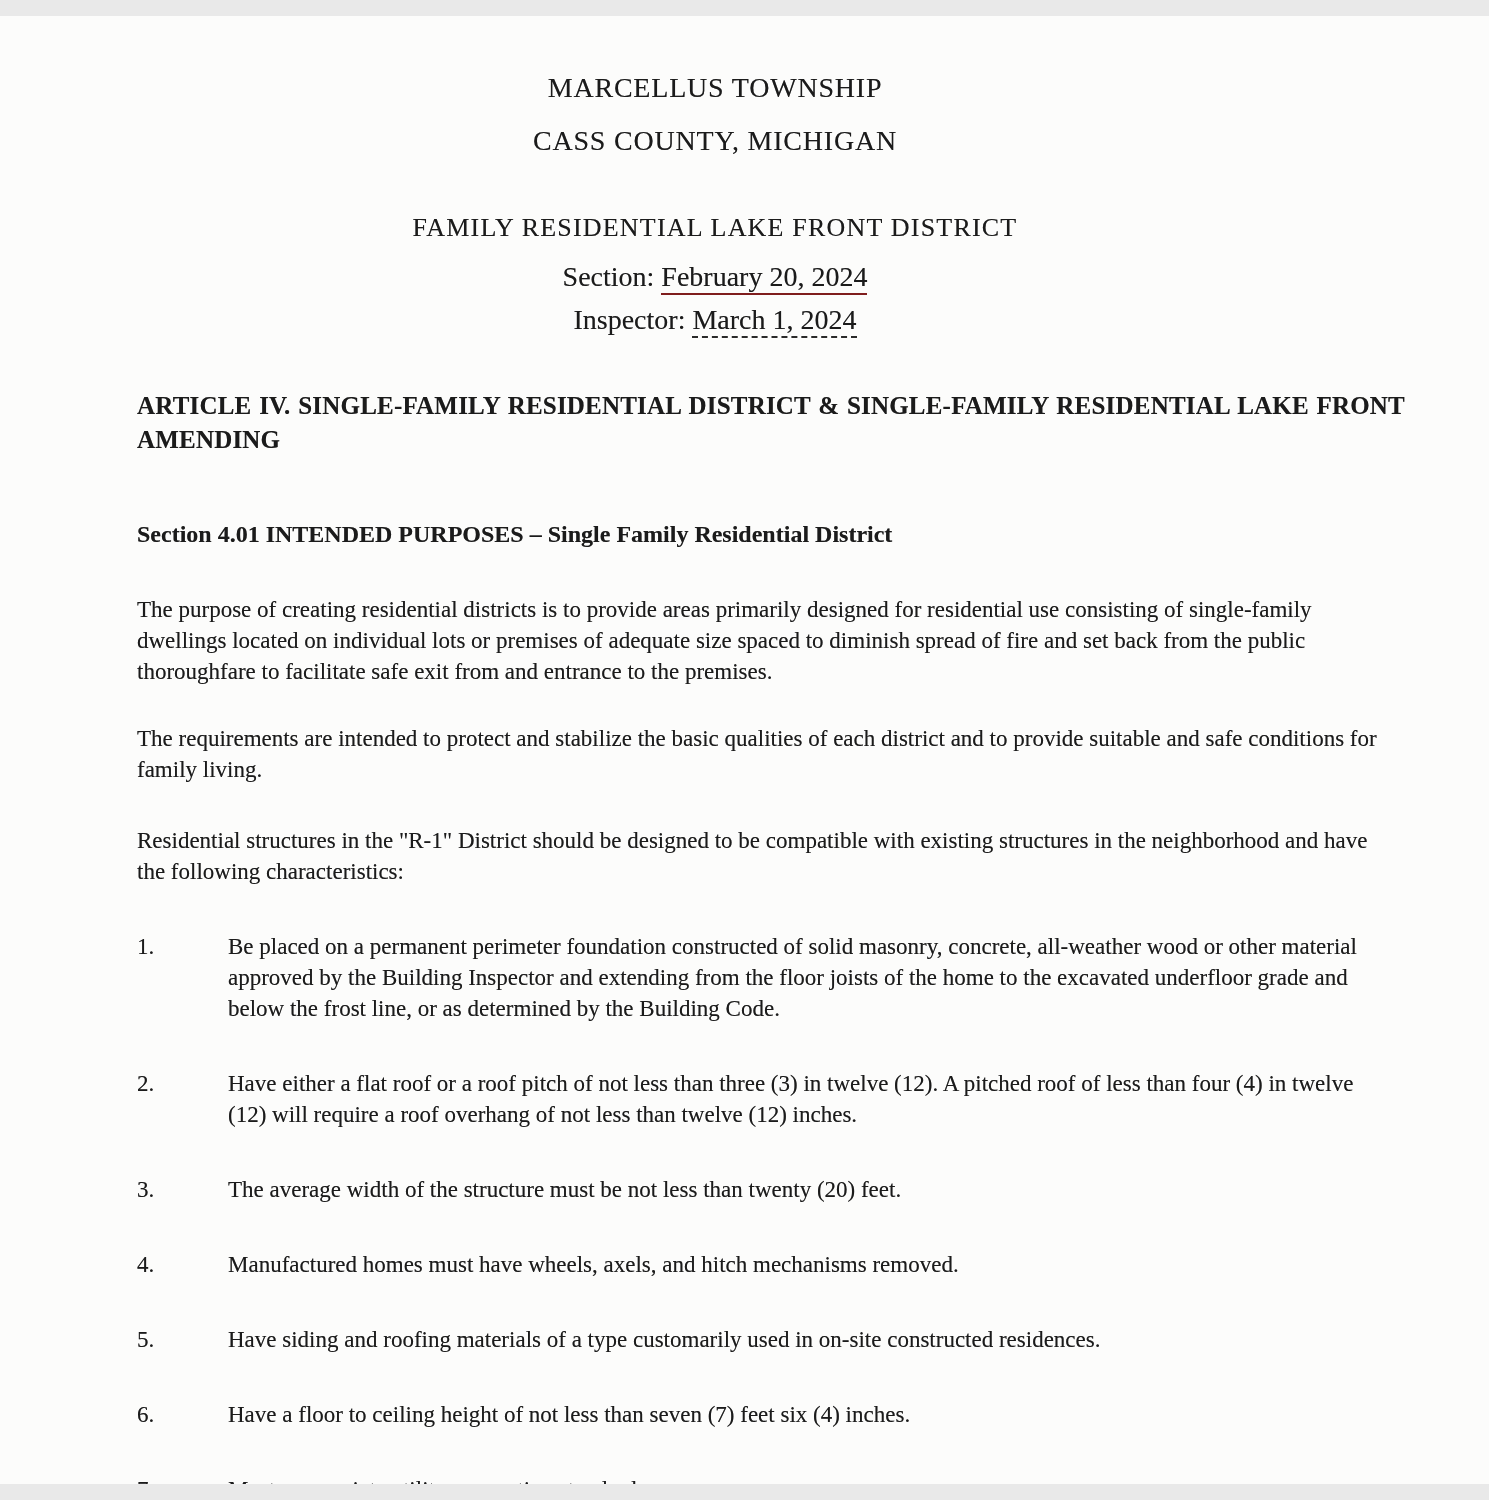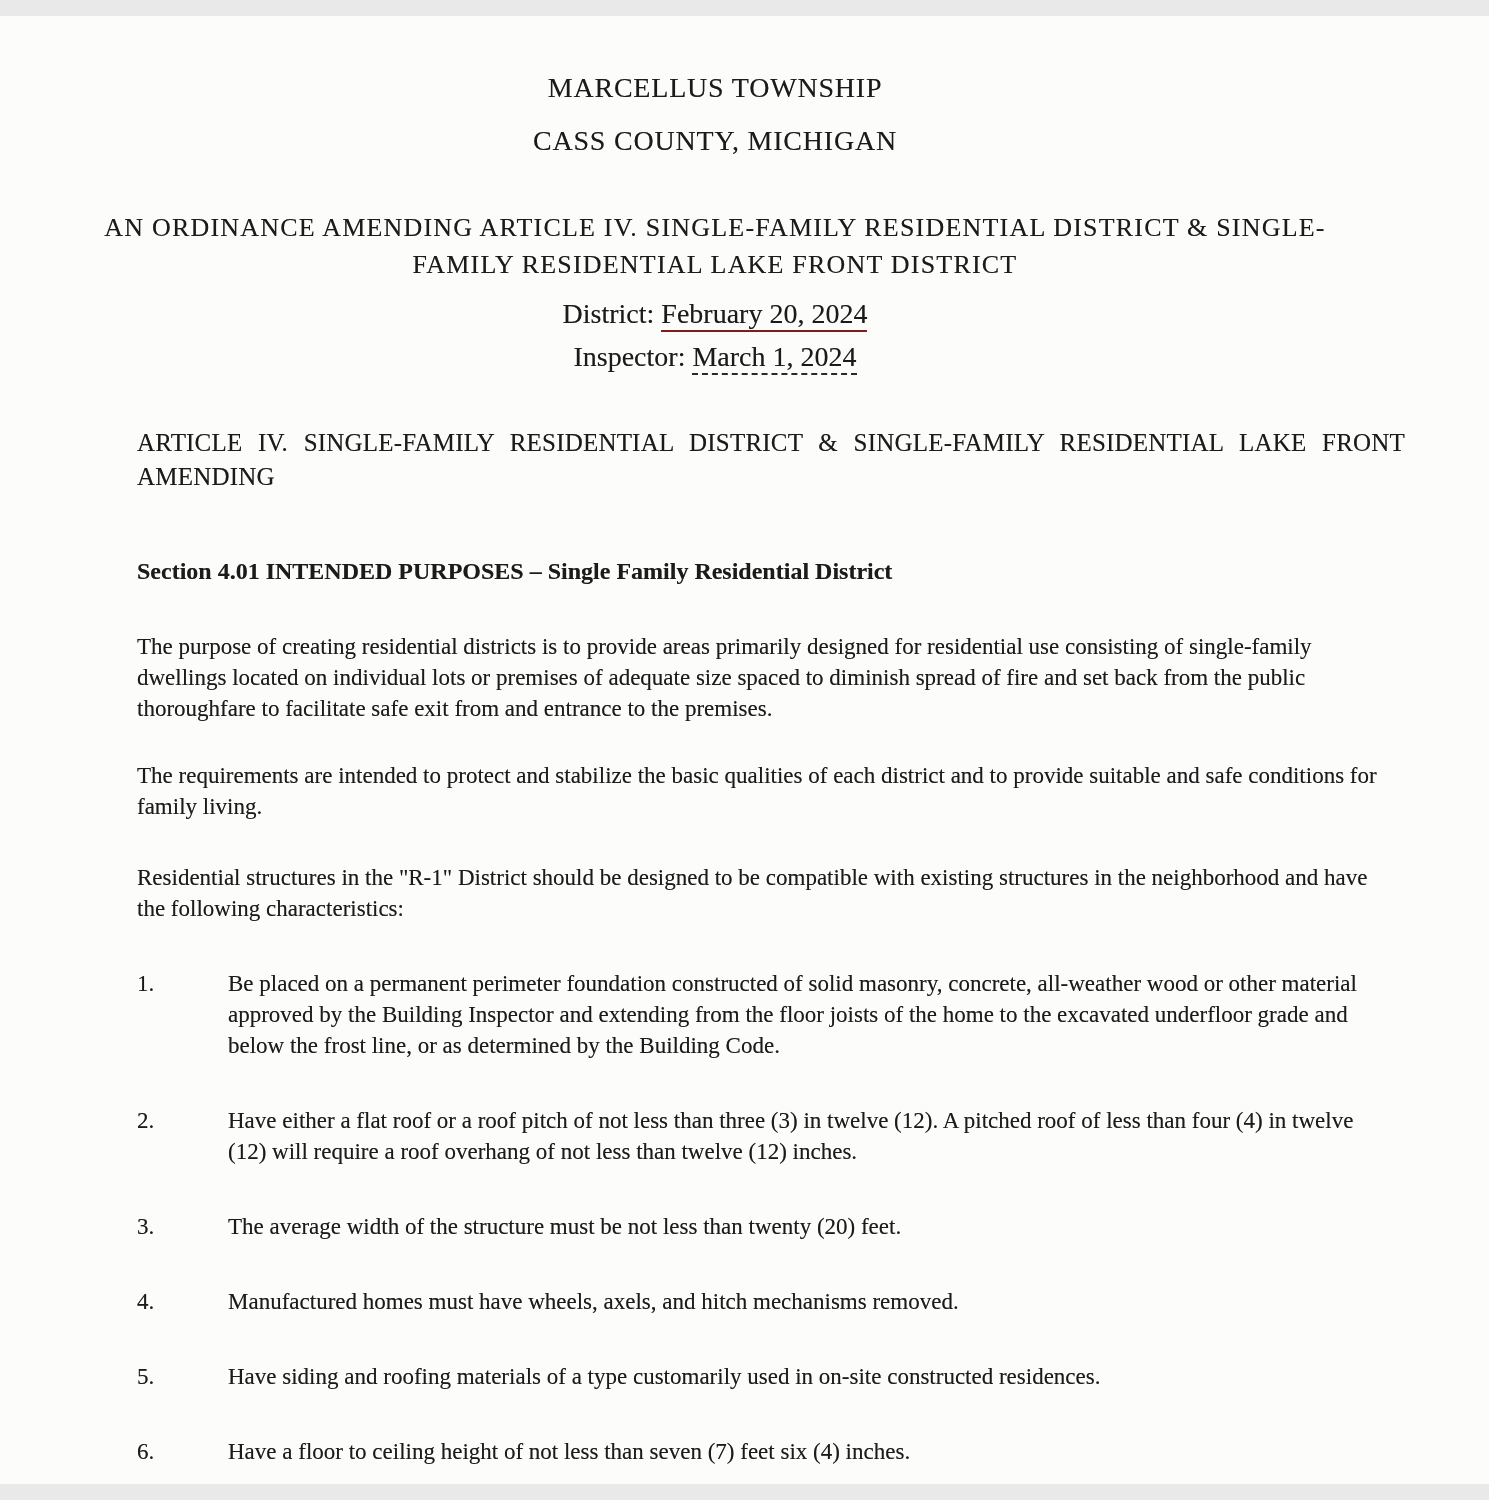--- a/index.html
+++ b/index.html
@@ -53,21 +53,21 @@
   .u-solid {
     border-bottom: 2px solid #7f1d1d;
     padding-bottom: 1px;
   }
   .u-dashed {
     border-bottom: 2px dashed #2a2a2a;
     padding-bottom: 1px;
   }
   .article-heading {
     margin-top: 52px;
-    font-weight: normal;
+    font-weight: bold;
     font-size: 25px;
     line-height: 34px;
     letter-spacing: 0.2px;
   }
   .article-heading .justify-line {
     text-align: justify;
     text-align-last: justify;
   }
   .section-heading {
     margin-top: 62px;
@@ -105,25 +105,24 @@
 <body>
 
 <div class="page">
 
   <div class="centered-block">
     <div class="hdr-line">MARCELLUS TOWNSHIP</div>
     <div class="hdr-line">CASS COUNTY, MICHIGAN</div>
   </div>
 
   <div class="centered-block ord-title">
-    <div>AN ORDINANCE AMENDING ARTICLE IV. SINGLE-FAMILY RESIDENTIAL DISTRICT &amp; SINGLE-</div>
     <div>FAMILY RESIDENTIAL LAKE FRONT DISTRICT</div>
   </div>
 
-  <div class="centered-block adopted-line"><span>District: </span><span class="u-solid">February 20, 2024</span></div>
+  <div class="centered-block adopted-line"><span>Section: </span><span class="u-solid">February 20, 2024</span></div>
 
   <div class="centered-block effective-line"><span>Inspector: </span><span class="u-dashed">March 1, 2024</span></div>
 
   <div class="article-heading">
     <div class="justify-line">ARTICLE IV. SINGLE-FAMILY RESIDENTIAL DISTRICT &amp; SINGLE-FAMILY RESIDENTIAL LAKE FRONT</div>
     <div>AMENDING</div>
   </div>
 
   <div class="section-heading">Section 4.01 INTENDED PURPOSES – Single Family Residential District</div>
 

